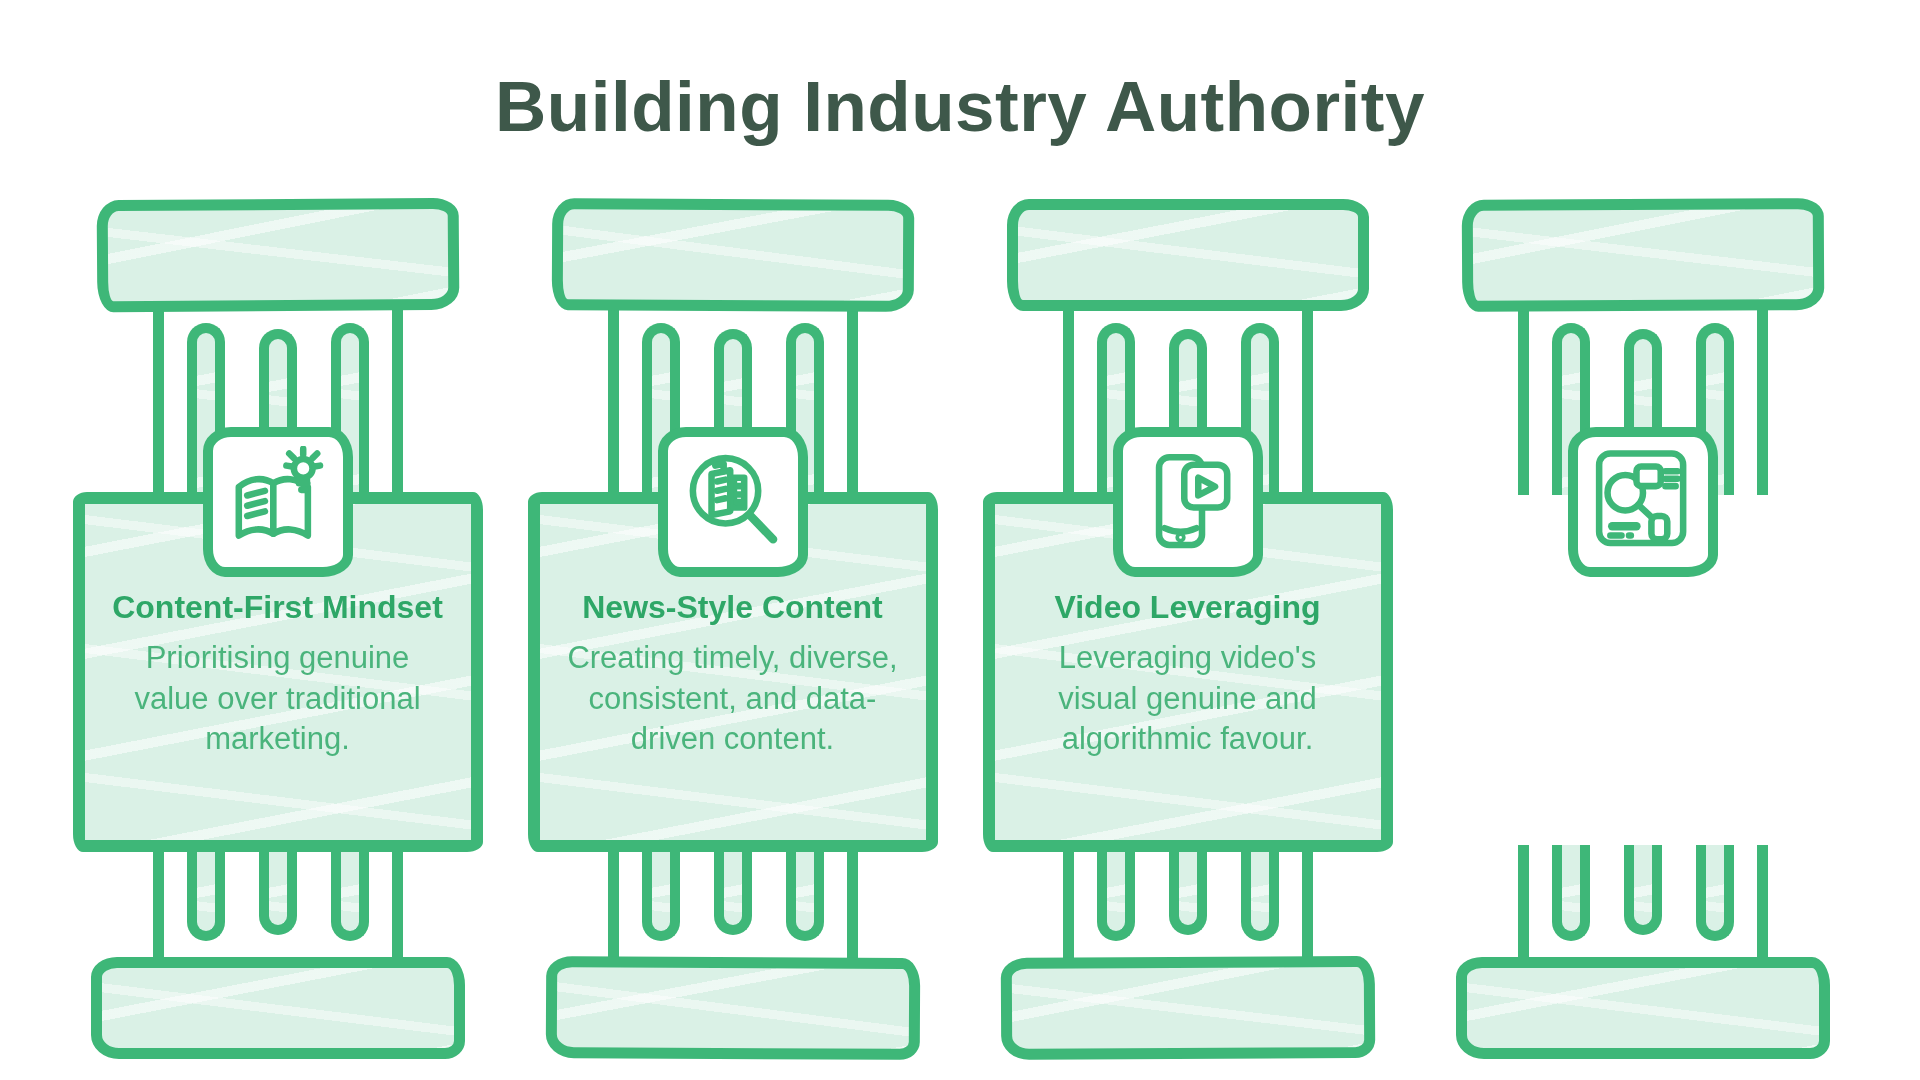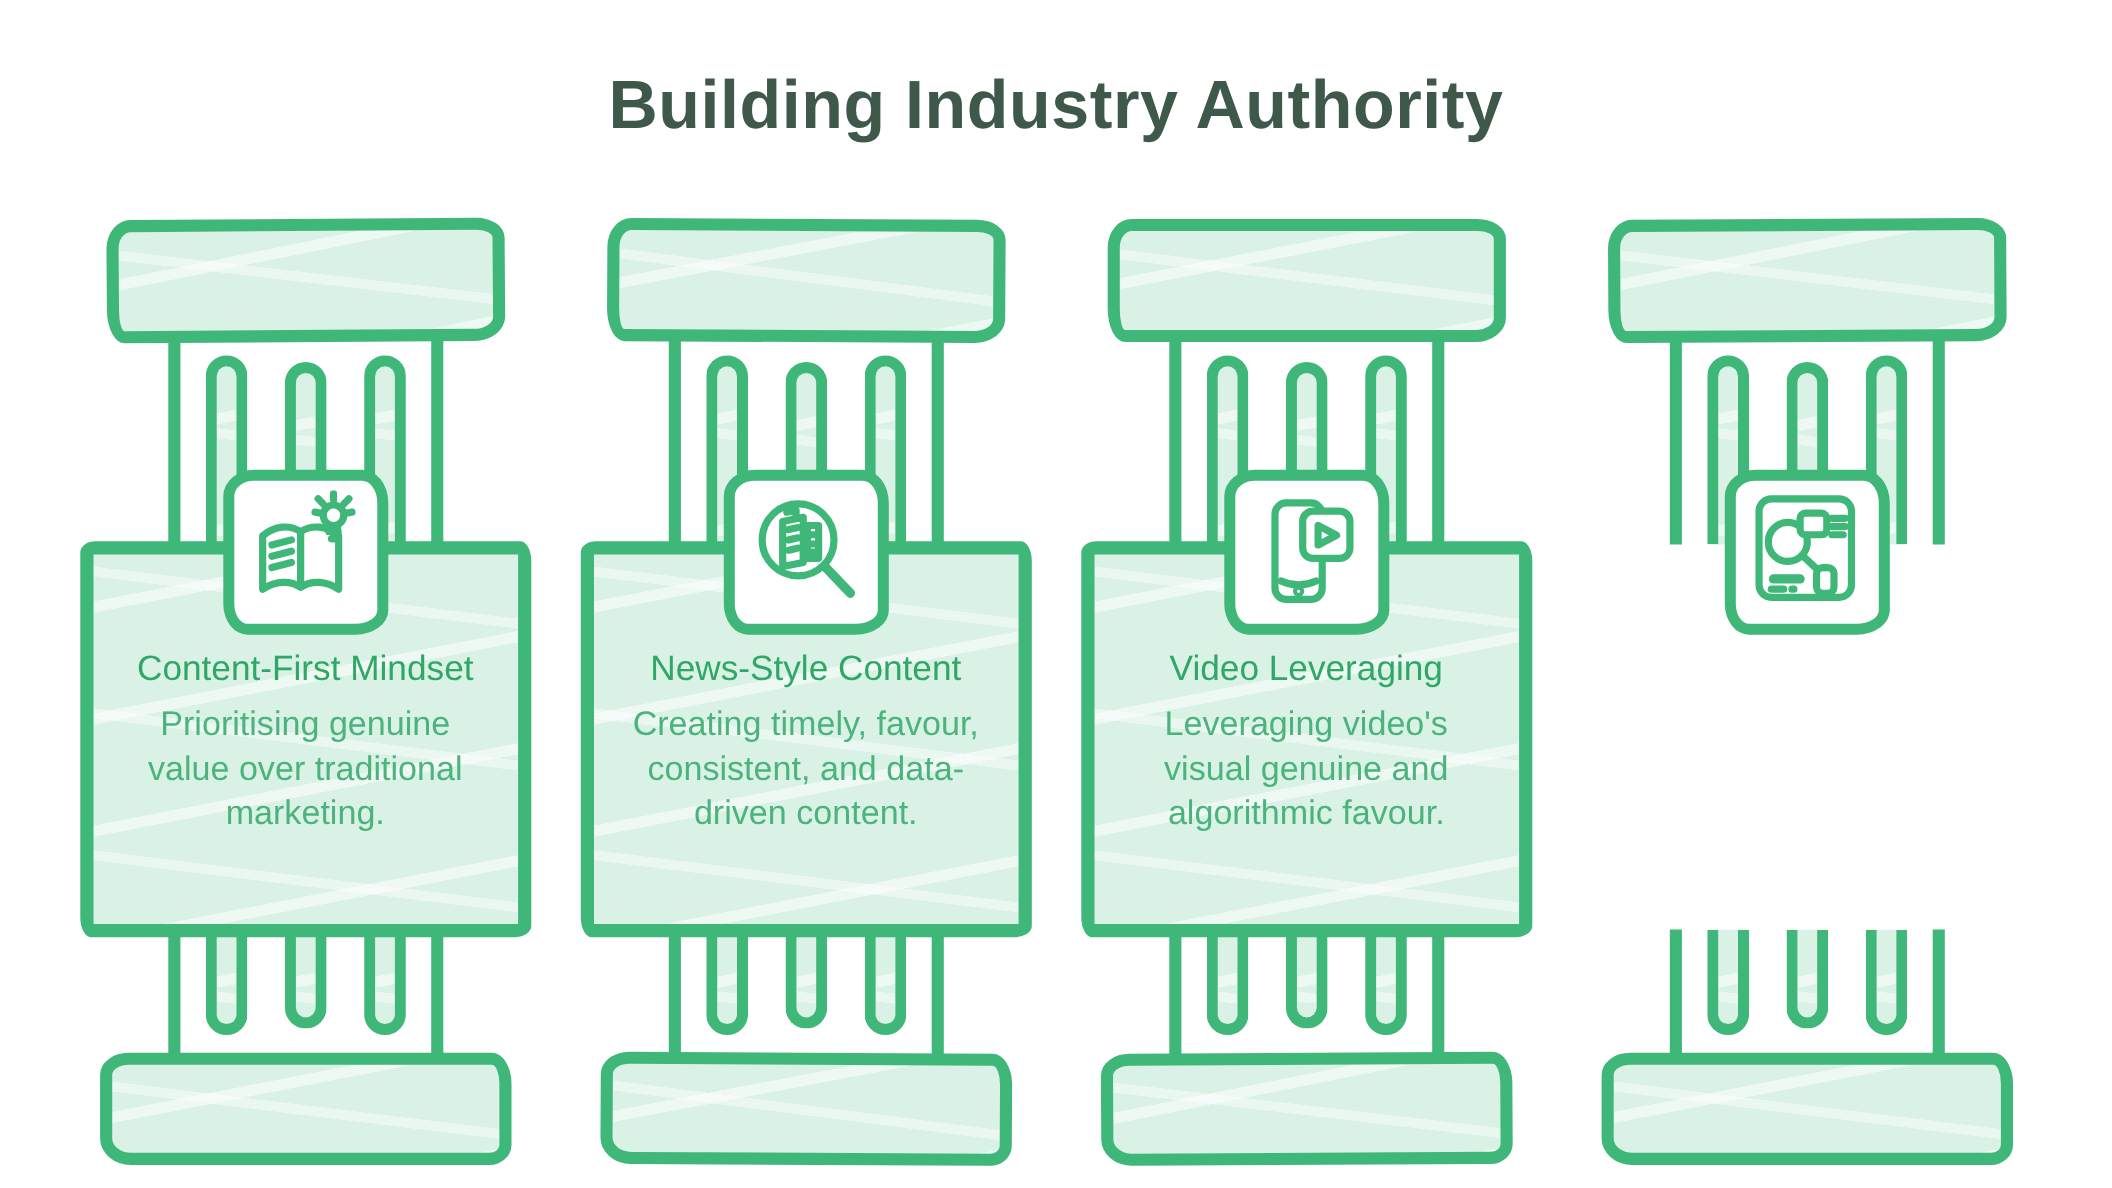--- a/index.html
+++ b/index.html
@@ -10,21 +10,21 @@
     --title:#3e584a;      
   }
   *{box-sizing:border-box;}
   html,body{margin:0;padding:0;}
   body{
     width:1920px;height:1080px;background:#ffffff;overflow:hidden;position:relative;
     font-family:"Liberation Sans", sans-serif;
   }
   .page-title{
     position:absolute;top:18px;left:0;width:1920px;text-align:center;
-    font-size:62px;font-weight:bold;color:var(--title);letter-spacing:.5px;
+    font-size:71px;font-weight:bold;color:var(--title);letter-spacing:.5px;
   }
   .pillars{
     position:absolute;top:195px;left:0;width:1920px;
     display:flex;justify-content:center;gap:45px;
   }
   .pillar{position:relative;width:410px;height:872px;flex:0 0 410px;}
 
   .mint{
     background-color:var(--mint);
     background-image:
@@ -48,21 +48,21 @@
   .flute-top.f1{left:114px;}
   .flute-top.f2{left:186px;top:134px;height:166px;}
   .flute-top.f3{left:258px;}
 
   .card{
     position:absolute;left:0;top:297px;width:410px;height:360px;z-index:3;
     border:12px solid var(--g);
     border-radius:14px 10px 16px 10px / 10px 18px 10px 18px;
     padding:84px 22px 0;text-align:center;
   }
-  .card-title{font-size:32px;font-weight:normal;color:var(--head);line-height:1.2;}
+  .card-title{font-size:32px;font-weight:bold;color:var(--head);line-height:1.2;}
   .card-desc{margin-top:12px;font-size:31px;color:var(--body);line-height:1.3;}
 
   .icon-box{
     position:absolute;left:130px;top:232px;width:150px;height:150px;z-index:4;background:#fff;
     border:10px solid var(--g);
     border-radius:28px 24px 30px 22px / 24px 30px 22px 28px;
     display:flex;align-items:center;justify-content:center;
   }
   .icon-box svg{width:112px;height:112px;display:block;}
   .stk{fill:none;stroke:var(--g);stroke-width:7;stroke-linecap:round;stroke-linejoin:round;}
@@ -129,21 +129,21 @@
   </div>
 
   <div class="pillar">
     <div class="shaft-top"></div>
     <div class="flute-top f1 mint"></div>
     <div class="flute-top f2 mint"></div>
     <div class="flute-top f3 mint"></div>
     <div class="capital mint"></div>
     <div class="card mint">
       <div class="card-title">News-Style Content</div>
-      <div class="card-desc">Creating timely, favour, consistent, and data-driven content.</div>
+      <div class="card-desc">Creating timely, diverse, consistent, and data-driven content.</div>
     </div>
     <div class="icon-box">
       <svg viewBox="0 0 120 120">
         <circle class="stk w" cx="52" cy="48" r="35"></circle>
         <path class="stk thick" d="M78 74 L103 100"></path>
         <path class="stk w" d="M37 30 L57 26 L57 70 L37 74 Z"></path>
         <path class="stk" d="M41 21 L50 19 L50 27"></path>
         <path class="stk" d="M43 38 L52 36 M43 48 L52 46 M43 58 L52 56"></path>
         <path class="stk w" d="M61 34 L72 34 L72 66 L61 66 Z"></path>
         <path class="stk" d="M63.5 43 L69.5 43 M63.5 52 L69.5 52 M63.5 60 L69.5 60"></path>

